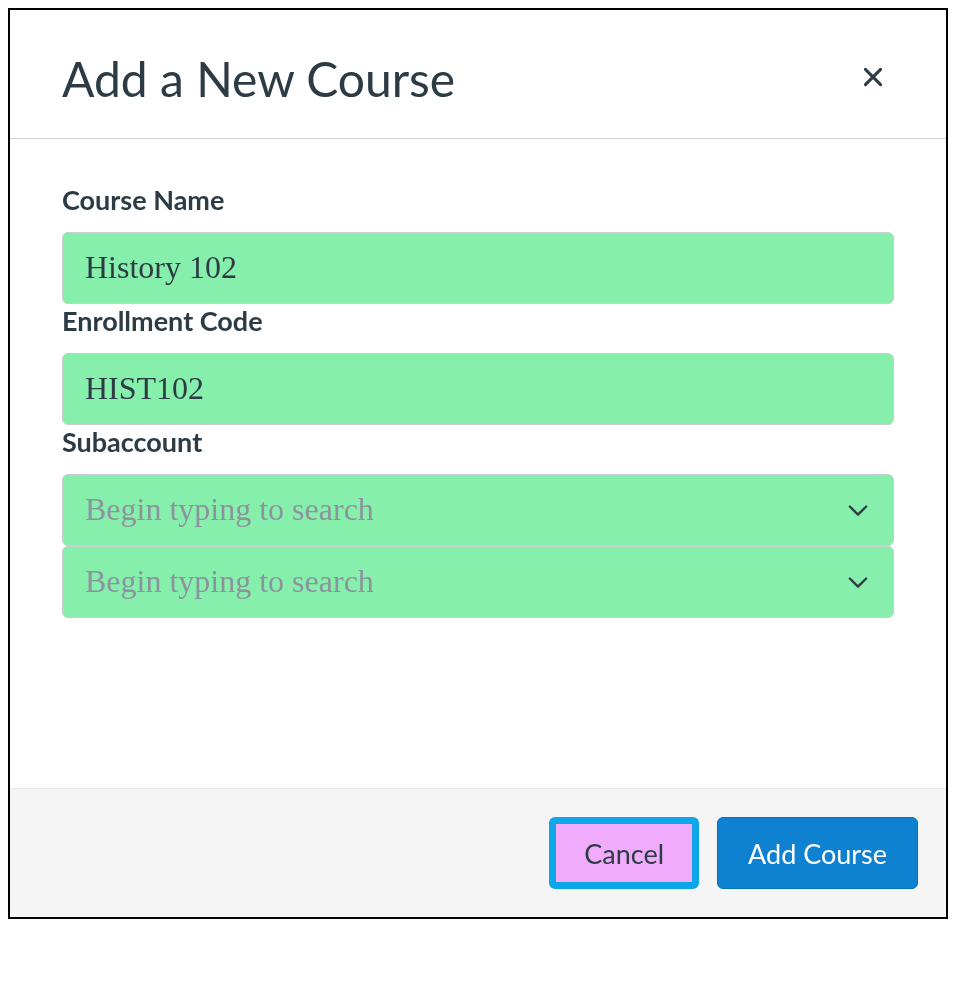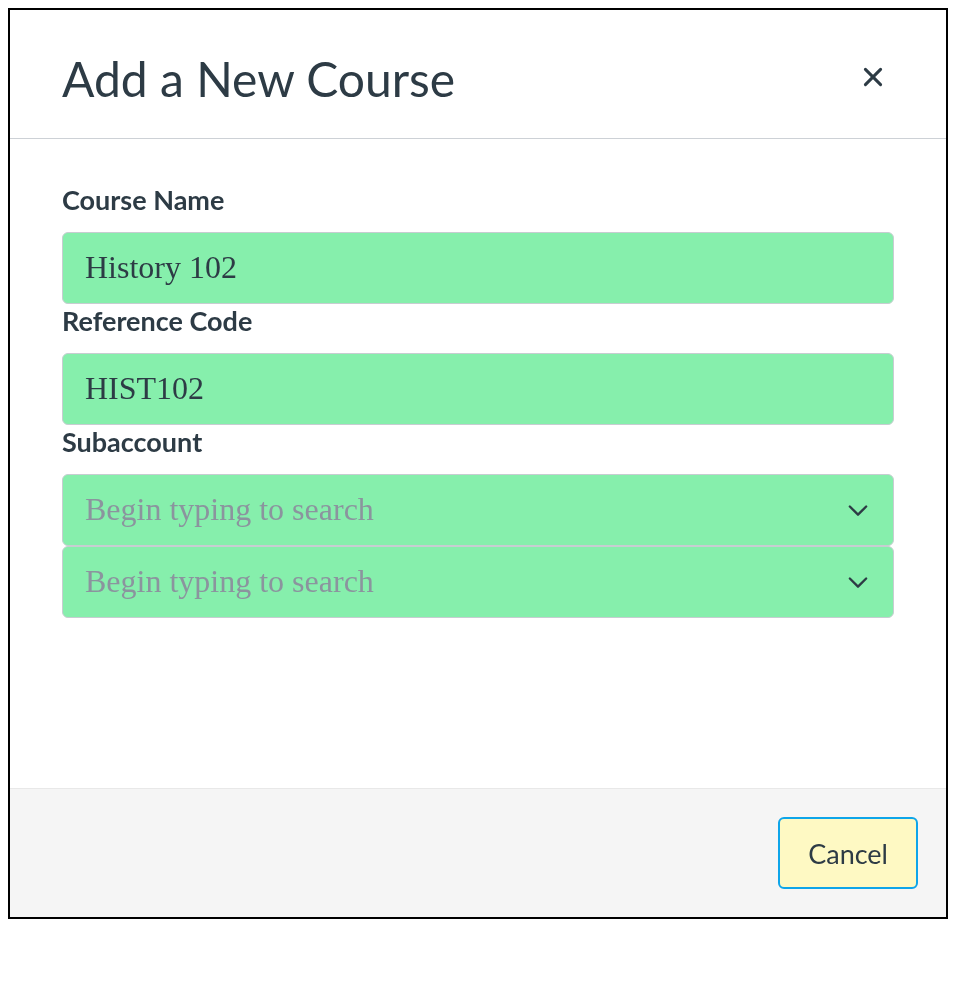--- a/index.html
+++ b/index.html
@@ -118,23 +118,23 @@
     border-radius: 6px;
     font-size: 27px;
     font-family: inherit;
     cursor: pointer;
     display: inline-flex;
     align-items: center;
     justify-content: center;
     line-height: 1;
   }
   .btn-secondary {
-    background: #fef9c3;
-    color: #2d3b45;
-    border: 2px solid #0ea5e9;
+    background: #f0abfc;
+    color: #2d3b45;
+    border: 7px solid #0ea5e9;
   }
   .btn-primary {
     background: #0e81d1;
     color: #ffffff;
     border: 1px solid #0374b5;
     font-weight: 400;
     padding: 0 30px;
   }
 </style>
 </head>
@@ -155,21 +155,21 @@
   </div>
 
   <div class="body">
 
     <div class="field">
       <label class="field-label">Course Name</label>
       <input type="text" class="text-input" value="History 102" style="">
     </div>
 
     <div class="field">
-      <label class="field-label">Reference Code</label>
+      <label class="field-label">Enrollment Code</label>
       <input type="text" class="text-input" value="HIST102" style="">
     </div>
 
     <div class="field">
       <label class="field-label">Subaccount</label>
       <div class="combo">
         <input type="text" class="text-input" placeholder="Begin typing to search" style="">
         <span class="chevron">
           <svg viewBox="0 0 24 24" fill="none" stroke="currentColor" stroke-width="2" stroke-linecap="round" stroke-linejoin="round">
             <polyline points="5 9 12 16 19 9"></polyline>
@@ -188,15 +188,16 @@
         </span>
       </div>
     </div>
 
   </div>
 
   <div class="spacer"></div>
 
   <div class="footer">
     <button class="btn btn-secondary">Cancel</button>
+    <button class="btn btn-primary">Add Course</button>
   </div>
 
 </div>
 
 </body></html>

